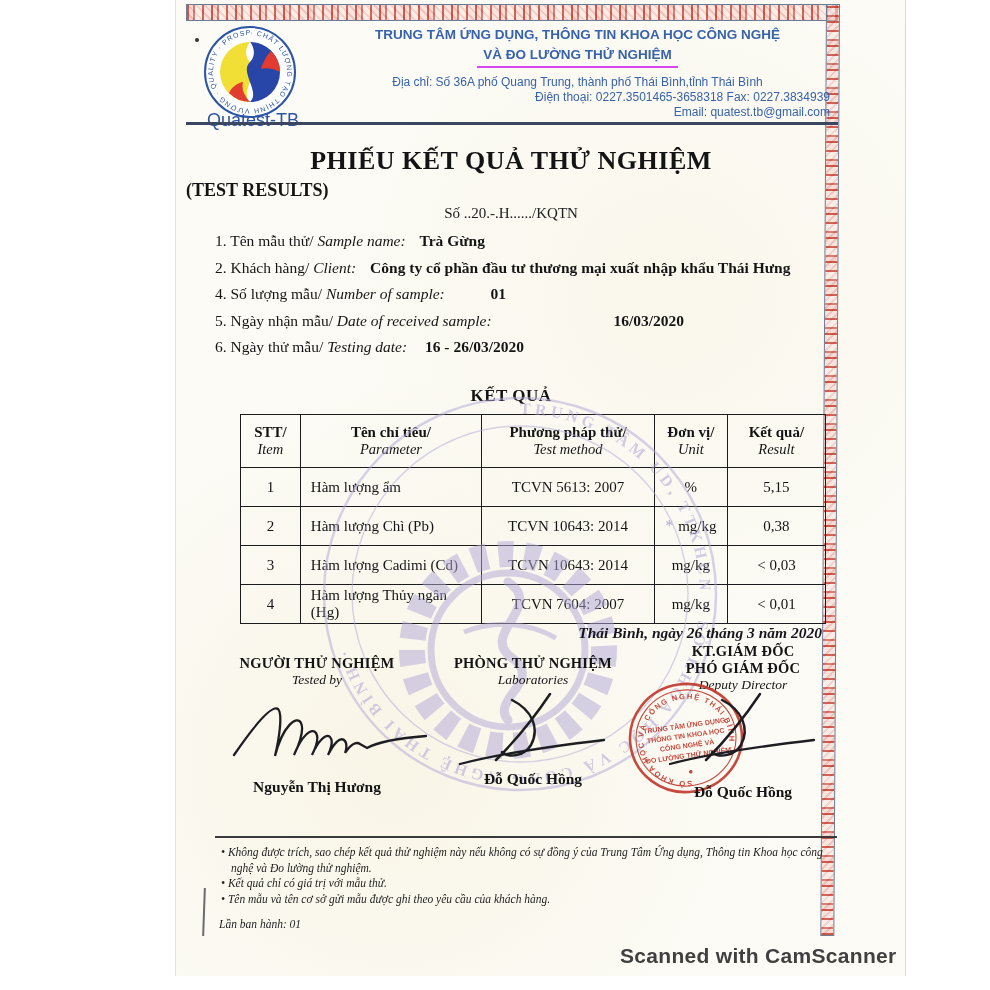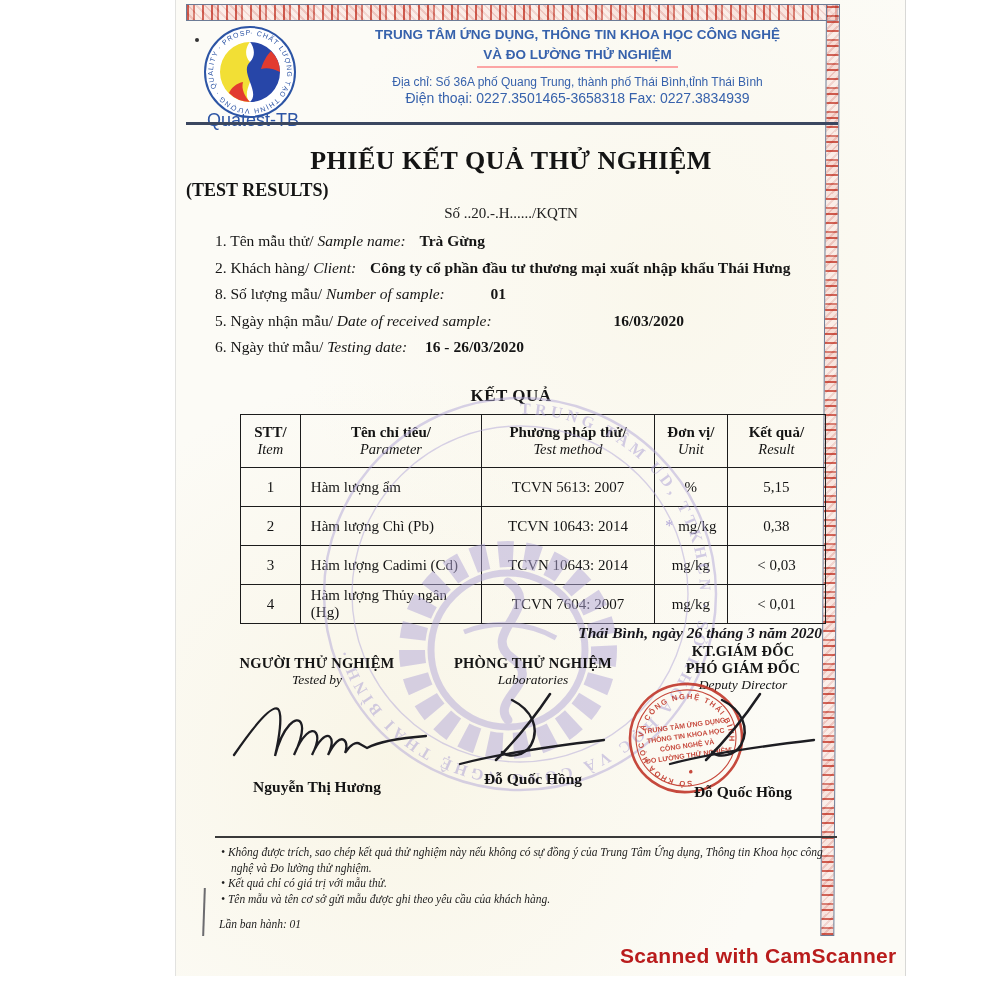--- a/index.html
+++ b/index.html
@@ -25,23 +25,23 @@
       repeating-linear-gradient(135deg, transparent 0 4px, rgba(180,42,32,.30) 4px 6px);}
 
   
   .logo{position:absolute;left:203px;top:25px;width:94px;height:94px;}
   .logo-label{position:absolute;left:193px;top:110px;width:120px;text-align:center;
     font-family:Liberation Sans, sans-serif;font-size:18px;color:#2d55a5;}
   .hdr{position:absolute;left:325px;top:27px;width:505px;text-align:center;
     font-family:"Liberation Sans",sans-serif;color:#3762ac;line-height:1.25;}
   .hdr-dept{font-size:13px;}
   .hdr-center{font-size:13.5px;font-weight:bold;}
-  .hdr-center2{display:inline-block;font-size:13.5px;font-weight:bold;border-bottom:2px solid #fca5a5;padding:0 6px 2px 6px;}
+  .hdr-center2{display:inline-block;font-size:13.5px;font-weight:bold;border-bottom:2px solid #d946ef;padding:0 6px 2px 6px;}
   .hdr-addr{margin-top:7px;font-size:12px;}
-  .hdr-line{font-size:14px;}
+  .hdr-line{font-size:12px;text-align:right;}
   .hdr-rule{position:absolute;left:186px;top:122px;width:652px;height:2.5px;background:#3b4760;}
   .ink-dot{position:absolute;left:195px;top:38px;width:4px;height:4px;border-radius:50%;background:#333;}
 
   
   .title-main{position:absolute;left:186px;top:146px;width:650px;text-align:center;
     font-size:26px;font-weight:bold;color:#141414;letter-spacing:.5px;}
   .title-sub{position:absolute;left:186px;top:180px;width:650px;text-align:left;
     font-size:18px;font-weight:bold;color:#141414;}
   .title-num{position:absolute;left:186px;top:205px;width:650px;text-align:center;
     font-size:15px;color:#202020;}
@@ -92,21 +92,21 @@
   .foot-rule{position:absolute;left:215px;top:836px;width:622px;height:1.6px;background:#3a3a3a;}
   .notes{position:absolute;left:219px;top:845px;width:612px;font-size:11.5px;font-style:italic;color:#1d1d1d;line-height:1.35;}
   .notes .nh{font-weight:bold;}
   .notes .bullet{padding-left:12px;text-indent:-10px;}
   .notes .bullet::before{content:"• ";}
   .issue{position:absolute;left:219px;top:918px;font-size:11.5px;font-style:italic;color:#1d1d1d;}
   .stray{position:absolute;left:203px;top:888px;width:2px;height:48px;background:#3c3c44;transform:rotate(2deg);opacity:.75;}
 
   
   .camscanner{position:absolute;left:620px;top:944px;font-family:"Liberation Sans",sans-serif;
-    font-size:21px;font-weight:bold;color:#b91c1c;letter-spacing:.3px;}
+    font-size:21px;font-weight:bold;color:#404040;letter-spacing:.3px;}
 </style>
 </head>
 <body>
 
 <div id="canvas">
 
   <div class="paper"></div>
   <div class="page-edge edge-l"></div>
   <div class="page-edge edge-r"></div>
 
@@ -127,40 +127,41 @@
     <path d="M68,26 A30,30 0 0,1 77,47 C71,44 64,42 58,44 C60,37 64,30 68,26 Z" fill="#e23b2f"></path>
   </svg>
   <div class="logo-label">Quatest-TB</div>
   <div class="ink-dot"></div>
 
   <div class="hdr">
     <div class="hdr-center">TRUNG TÂM ỨNG DỤNG, THÔNG TIN KHOA HỌC CÔNG NGHỆ</div>
     <div><span class="hdr-center2">VÀ ĐO LƯỜNG THỬ NGHIỆM</span></div>
     <div class="hdr-addr">Địa chỉ: Số 36A phố Quang Trung, thành phố Thái Bình,tỉnh Thái Bình</div>
     <div class="hdr-line">Điện thoại: 0227.3501465-3658318  Fax: 0227.3834939</div>
+    <div class="hdr-line">Email: quatest.tb@gmail.com</div>
   </div>
   <div class="hdr-rule"></div>
 
   <div class="title-main">PHIẾU KẾT QUẢ THỬ NGHIỆM</div>
   <div class="title-sub">(TEST RESULTS)</div>
   <div class="title-num">Số ..20.-.H....../KQTN</div>
 
   <div class="info">
     <div class="info-row">
       <span class="lbl">1. Tên mẫu thử/</span>
       <span class="en">Sample name:</span>
       <span class="val">Trà Gừng</span>
     </div>
     <div class="info-row">
       <span class="lbl">2. Khách hàng/</span>
       <span class="en">Client:</span>
       <span class="val">Công ty cổ phần đầu tư thương mại xuất nhập khẩu Thái Hưng</span>
     </div>
     <div class="info-row">
-      <span class="lbl">8. Số lượng mẫu/</span>
+      <span class="lbl">4. Số lượng mẫu/</span>
       <span class="en">Number of sample:</span>
       <span class="val">01</span>
     </div>
     <div class="info-row">
       <span class="lbl">5. Ngày nhận mẫu/</span>
       <span class="en">Date of received sample:</span>
       <span class="val">16/03/2020</span>
     </div>
     <div class="info-row">
       <span class="lbl">6. Ngày thử mẫu/</span>

